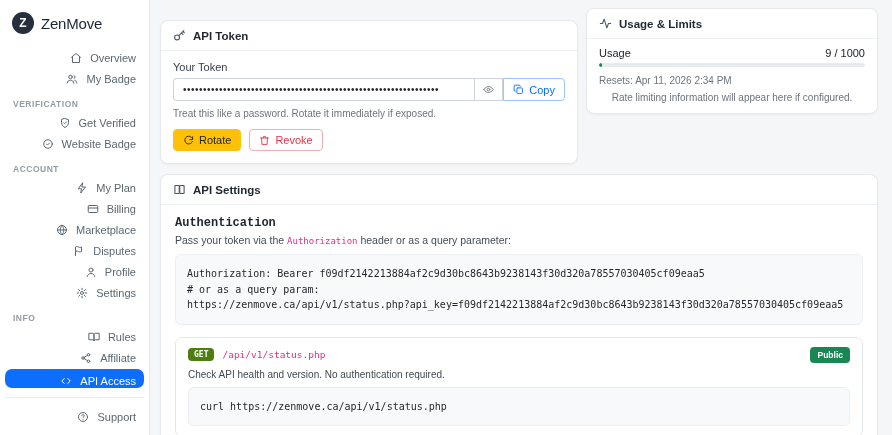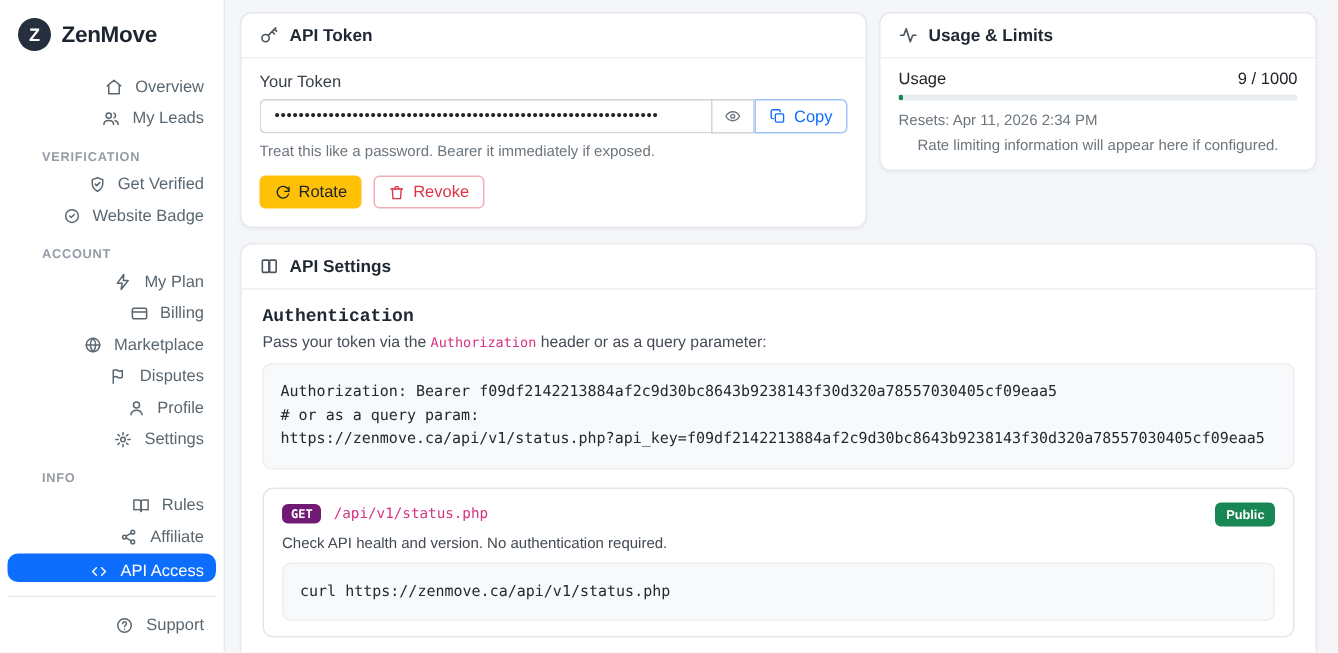--- a/index.html
+++ b/index.html
@@ -13,24 +13,24 @@
   
   .sidebar {
     width: 150px; flex: none; background: #fff; border-right: 1px solid #e8ebee;
     padding-top: 10px; height: 100%;
   }
   .logo { display: flex; align-items: center; gap: 7px; margin: 2px 12px 14px; cursor: pointer; }
   .logo-mark {
     width: 22px; height: 22px; border-radius: 50%; background: #252f3e; color: #fff;
     font-weight: bold; font-size: 12px; display: flex; align-items: center; justify-content: center; flex: none;
   }
-  .logo-text { font-size: 15px; font-weight: bold; color: #1d2530; letter-spacing: -0.2px; }
+  .logo-text { font-size: 15px; font-weight: normal; color: #1d2530; letter-spacing: -0.2px; }
   .nav-heading {
     font-size: 8.5px; font-weight: bold; color: #959ca6; letter-spacing: .06em;
-    padding: 9px 28px 3px;
+    padding: 9px 13px 3px;
   }
   .nav-item {
     display: flex; align-items: center; gap: 8px; padding: 4px 8px; margin: 1px 5px;
     border-radius: 7px; color: #5b6770; font-size: 11px; cursor: pointer; white-space: nowrap; justify-content: flex-end;
   }
   .nav-item .ic { width: 12px; height: 12px; flex: none; }
   .nav-item.active { background: #0d6efd; color: #fff; padding-top: 6px; padding-bottom: 1px; }
   .nav-divider { border-top: 1px solid #e9ecef; margin: 9px 5px; }
 
   .ic { stroke: currentColor; fill: none; stroke-width: 2; stroke-linecap: round; stroke-linejoin: round; }
@@ -43,21 +43,21 @@
     box-shadow: 0 1px 2px rgba(20,30,50,.05);
   }
   .card-header {
     display: flex; align-items: center; gap: 7px; padding: 8px 12px;
     border-bottom: 1px solid #edf0f3; font-weight: bold; font-size: 11.5px; color: #1f2733;
   }
   .card-header .ic { width: 13px; height: 13px; color: #4d5560; }
   .card-body { padding: 10px 12px 12px; }
 
   
-  .token-card { width: 418px; flex: none; }
+  .token-card { width: 418px; flex: none; margin-top: 12px; }
   .field-label { font-size: 11px; color: #39404a; margin-bottom: 5px; }
   .input-group { display: flex; align-items: stretch; }
   .token-input {
     flex: 1; min-width: 0; border: 1px solid #ced4da; border-right: 0;
     border-radius: 4px 0 0 4px; padding: 5px 9px; font-size: 10px; color: #212529;
     letter-spacing: .5px; font-family: inherit; background: #fff;
   }
   .btn {
     display: inline-flex; align-items: center; gap: 5px; font-size: 11px; border-radius: 4px;
     padding: 4px 9px; cursor: pointer; background: #fff; border: 1px solid #ced4da; font-family: inherit;
@@ -85,21 +85,21 @@
   .intro { font-size: 10.5px; color: #444c56; margin-bottom: 8px; }
   .inline-code { font-family: "DejaVu Sans Mono", monospace; font-size: 9px; color: #d63384; }
   .code-block {
     background: #f8f9fa; border: 1px solid #eceef1; border-radius: 6px; padding: 11px 11px;
     margin-bottom: 12px; font-family: "DejaVu Sans Mono", monospace; font-size: 10px;
     line-height: 1.55; color: #24292f; white-space: pre; overflow: hidden;
   }
   .endpoint { border: 1px solid #e3e7ec; border-radius: 7px; padding: 9px 12px; margin-bottom: 11px; background: #fff; }
   .endpoint-head { display: flex; align-items: center; gap: 8px; }
   .method-badge {
-    background: #701a75; color: #fff; font-family: "DejaVu Sans Mono", monospace;
+    background: #4d7c0f; color: #fff; font-family: "DejaVu Sans Mono", monospace;
     font-size: 8px; font-weight: bold; padding: 2px 6px; border-radius: 4px;
   }
   .endpoint-path { font-family: "DejaVu Sans Mono", monospace; font-size: 9.5px; color: #d63384; }
   .status-badge { margin-left: auto; color: #fff; font-size: 8.5px; font-weight: bold; padding: 3px 7px; border-radius: 4px; }
   .endpoint-desc { font-size: 10px; color: #414952; margin: 6px 0 7px; }
   .endpoint .code-block { margin-bottom: 1px; }
   .sprite { position: absolute; width: 0; height: 0; overflow: hidden; }
 </style>
 </head>
 <body>
@@ -213,21 +213,21 @@
         <div class="nav-item">
           <svg class="ic" viewBox="0 0 24 24">
             <use href="#i-home"></use>
           </svg>
           <span class="nav-label">Overview</span>
         </div>
         <div class="nav-item">
           <svg class="ic" viewBox="0 0 24 24">
             <use href="#i-users"></use>
           </svg>
-          <span class="nav-label">My Leads</span>
+          <span class="nav-label">My Badge</span>
         </div>
         <div class="nav-heading">VERIFICATION</div>
         <div class="nav-item">
           <svg class="ic" viewBox="0 0 24 24">
             <use href="#i-shield-check"></use>
           </svg>
           <span class="nav-label">Get Verified</span>
         </div>
         <div class="nav-item">
           <svg class="ic" viewBox="0 0 24 24">
@@ -323,21 +323,21 @@
                   <use href="#i-eye"></use>
                 </svg>
             </button>
             <button class="btn btn-copy">
               <svg class="ic" viewBox="0 0 24 24">
                   <use href="#i-copy"></use>
                 </svg>
               <span>Copy</span>
             </button>
           </div>
-          <div class="helper">Treat this like a password. Bearer it immediately if exposed.</div>
+          <div class="helper">Treat this like a password. Rotate it immediately if exposed.</div>
           <div class="btn-row">
             <button class="btn btn-rotate">
               <svg class="ic" viewBox="0 0 24 24">
                   <use href="#i-rotate"></use>
                 </svg>
               <span>Rotate</span>
             </button>
             <button class="btn btn-revoke">
               <svg class="ic" viewBox="0 0 24 24">
                   <use href="#i-trash"></use>

